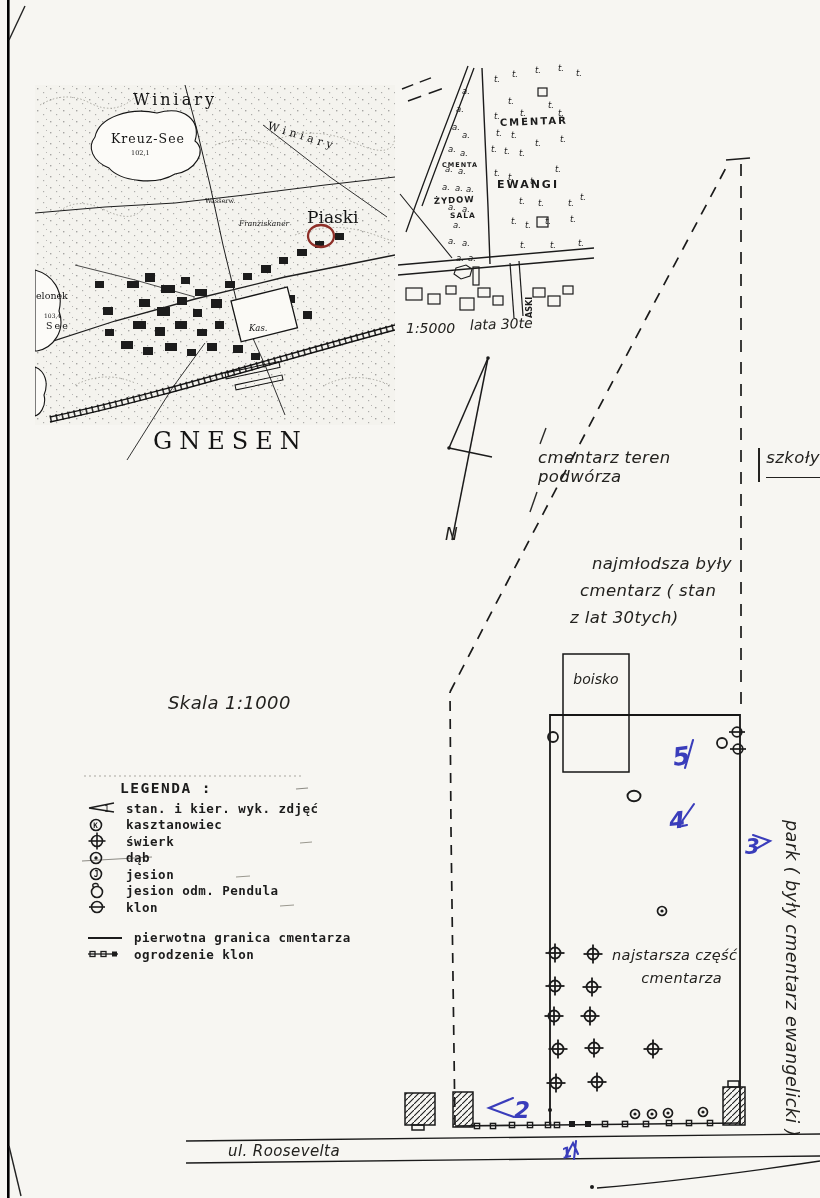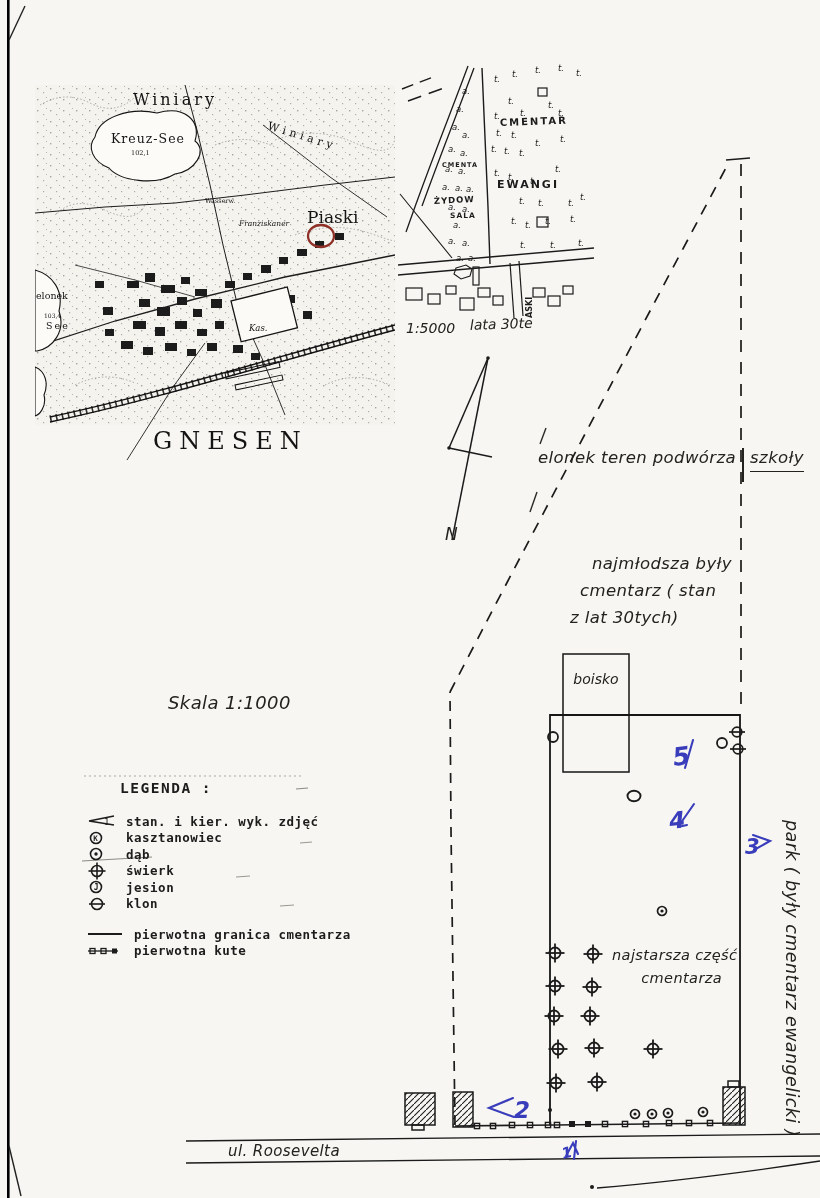--- a/index.html
+++ b/index.html
@@ -5,29 +5,29 @@
   html,body{margin:0;padding:0;background:#d8d6d0;}
   .page{position:relative;width:820px;height:1198px;background:#f7f6f2;overflow:hidden;
         font-family:"DejaVu Sans",sans-serif;color:#1f1f1f;}
   .abs{position:absolute;}
   svg{display:block;}
   
   .hand{font-family:"DejaVu Sans",sans-serif;font-style:italic;color:#23221f;letter-spacing:.4px;}
   .hand-svg{font-family:"DejaVu Sans",sans-serif;font-style:italic;fill:#23221f;}
   
   .legend{font-family:"DejaVu Sans Mono","Liberation Mono",monospace;color:#1c1c1c;}
-  .legend-title{font-weight:bold;font-size:14.5px;letter-spacing:1.5px;padding-left:32px;margin-bottom:17px;}
+  .legend-title{font-weight:bold;font-size:14.5px;letter-spacing:1.5px;padding-left:32px;margin-bottom:4px;}
   .lrow{display:flex;align-items:center;height:16.5px;}
   .lsym{width:30px;flex:0 0 30px;display:flex;justify-content:flex-start;}
   .llabel{font-size:12.5px;font-weight:700;letter-spacing:.5px;white-space:nowrap;margin-left:8px;}
   .lgap{height:14px;}
   .serifmap{font-family:"DejaVu Serif","Liberation Serif",serif;fill:#141414;}
   .blue-t{fill:#3a3dbb;font-family:"DejaVu Sans",sans-serif;font-style:italic;font-weight:bold;}
   .divider{width:2px;height:34px;background:#23221f;margin:0 6px;}
-  .underl{border-bottom:1.6px solid #23221f;padding-bottom:4px;}
+  .underl{border-bottom:1.6px solid #23221f;padding-bottom:10px;}
 </style>
 </head>
 <body>
 
 <div class="page">
 
   <svg class="abs" style="left:0;top:0;" width="820" height="1198" viewBox="0 0 820 1198">
     <defs>
       <g id="sym-lipa">
           <circle r="5" fill="none" stroke="#1b1b1b" stroke-width="1.8"></circle>
@@ -372,21 +372,21 @@
       <text x="44" y="105" font-size="6.5" font-weight="600" letter-spacing="1">CMENTA</text>
       <text x="36" y="142" font-size="8.5" font-weight="600" letter-spacing="1" transform="rotate(-3 36 142)">ŻYDOW</text>
       <text x="52" y="156" font-size="7.5" font-weight="600" letter-spacing="1">SALA</text>
       <text transform="translate(134,256) rotate(-90)" font-size="8" font-weight="600">ASKI</text>
       <text x="8" y="271" class="hand-svg" font-size="14">1:5000</text>
       <text x="72" y="268" class="hand-svg" font-size="14" transform="rotate(-2 72 268)">lata 30te</text>
     </g>
   </svg>
 
   <div class="abs hand" style="left:538px;top:448px;display:flex;align-items:flex-start;font-size:16.5px;">
-    <span>elonek teren podwórza</span>
+    <span>cmentarz teren podwórza</span>
     <span class="divider"></span>
     <span class="underl">szkoły</span>
   </div>
 
   <div class="abs hand" style="left:570px;top:550px;font-size:16.5px;line-height:27px;">
     <div style="margin-left:22px;">najmłodsza były</div>
     <div style="margin-left:10px;">cmentarz ( stan</div>
     <div>z lat 30tych)</div>
   </div>
 
@@ -417,55 +417,64 @@
 
 
     <div class="lrow">
       <span class="lsym">
         <svg width="20" height="16" viewBox="0 0 20 16">
             <circle cx="8" cy="8" r="5.5" fill="none" stroke="#1c1c1c" stroke-width="1.6"></circle>
         <text x="5.2" y="11" font-size="7.5" font-weight="bold" font-family="DejaVu Sans Mono, monospace" fill="#1c1c1c">K</text>
           </svg>
       </span>
       <span class="llabel">kasztanowiec</span>
-    </div>
-
-    <div class="lrow">
-      <span class="lsym">
-        <svg width="20" height="16" viewBox="0 0 20 16">
-            <circle cx="8" cy="8" r="5.5" fill="none" stroke="#1c1c1c" stroke-width="1.6"></circle>
-            <circle cx="8" cy="8" r="1.7" fill="#1c1c1c"></circle>
-          </svg>
-      </span>
-      <span class="llabel">dąb</span>
     </div>
 
     <div class="lrow">
       <span class="lsym">
         <svg width="22" height="18" viewBox="0 0 22 18">
             <g stroke="#1c1c1c" stroke-width="1.6" fill="none">
         <circle cx="9" cy="9" r="5.5"></circle>
               <line x1="0.5" y1="9" x2="17.5" y2="9"></line>
               <line x1="9" y1="0.5" x2="9" y2="17.5"></line>
             </g>
           </svg>
       </span>
       <span class="llabel">świerk</span>
     </div>
 
     <div class="lrow">
       <span class="lsym">
         <svg width="20" height="16" viewBox="0 0 20 16">
             <circle cx="8" cy="8" r="5.5" fill="none" stroke="#1c1c1c" stroke-width="1.6"></circle>
+            <circle cx="8" cy="8" r="1.7" fill="#1c1c1c"></circle>
+          </svg>
+      </span>
+      <span class="llabel">dąb</span>
+    </div>
+
+    <div class="lrow">
+      <span class="lsym">
+        <svg width="20" height="16" viewBox="0 0 20 16">
+            <circle cx="8" cy="8" r="5.5" fill="none" stroke="#1c1c1c" stroke-width="1.6"></circle>
         <text x="5.8" y="11" font-size="8" font-weight="bold" font-family="DejaVu Sans Mono, monospace" fill="#1c1c1c">J</text>
           </svg>
       </span>
       <span class="llabel">jesion</span>
     </div>
 
+    <div class="lrow">
+      <span class="lsym">
+        <svg width="20" height="18" viewBox="0 0 20 18">
+            <circle cx="9" cy="10" r="5.5" fill="none" stroke="#1c1c1c" stroke-width="1.6"></circle>
+        <path d="M6,6 Q3,2 7,1.5 Q11,1 10,5" fill="none" stroke="#1c1c1c" stroke-width="1.4"></path>
+          </svg>
+      </span>
+      <span class="llabel">jesion odm. Pendula</span>
+    </div>
 
     <div class="lrow">
       <span class="lsym">
         <svg width="22" height="16" viewBox="0 0 22 16">
             <g stroke="#1c1c1c" stroke-width="1.6" fill="none">
         <circle cx="9" cy="8" r="5.5"></circle>
               <line x1="1" y1="8" x2="17" y2="8"></line>
             </g>
           </svg>
       </span>
@@ -485,17 +494,17 @@
 
     <div class="lrow">
       <span class="lsym" style="flex-basis:38px;width:38px;">
         <svg width="34" height="12" viewBox="0 0 34 12">
             <line x1="0" y1="6" x2="30" y2="6" stroke="#1c1c1c" stroke-width="1.3"></line>
         <rect x="2" y="3.5" width="5" height="5" fill="none" stroke="#1c1c1c" stroke-width="1.3"></rect>
         <rect x="13" y="3.5" width="5" height="5" fill="none" stroke="#1c1c1c" stroke-width="1.3"></rect>
         <rect x="24" y="3.5" width="5" height="5" fill="#1c1c1c"></rect>
           </svg>
       </span>
-      <span class="llabel">pierwotna kute</span>
+      <span class="llabel">ogrodzenie klon</span>
     </div>
   </div>
 
 </div>
 
 </body></html>

